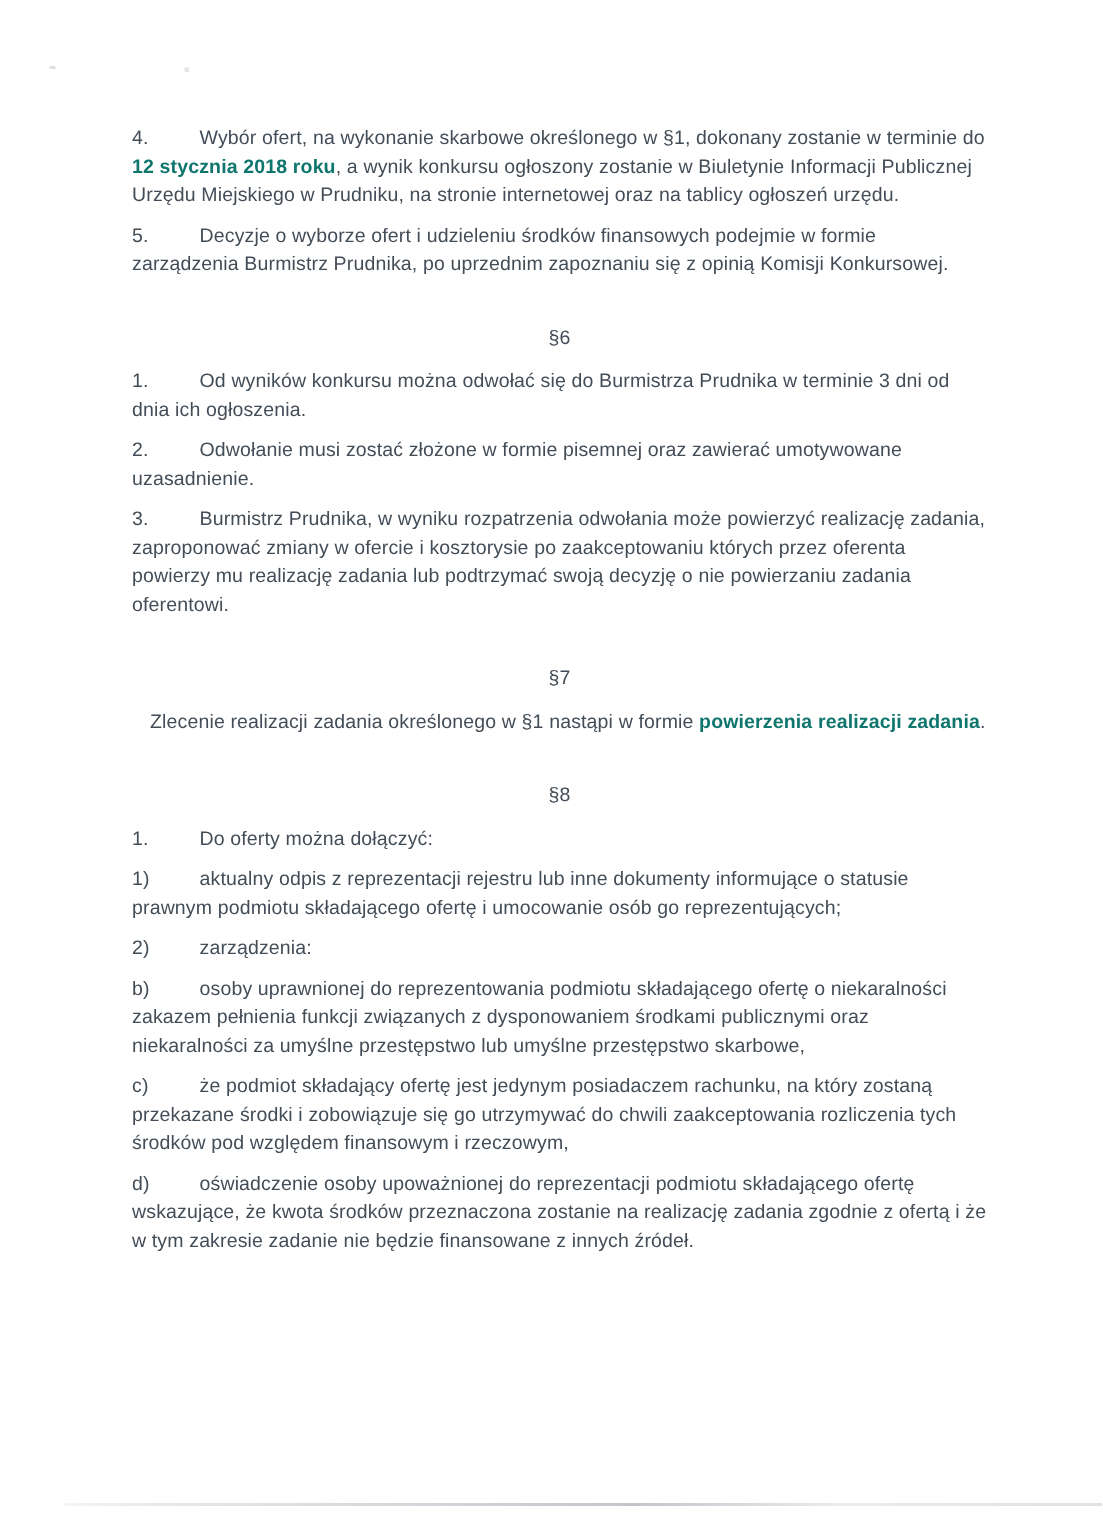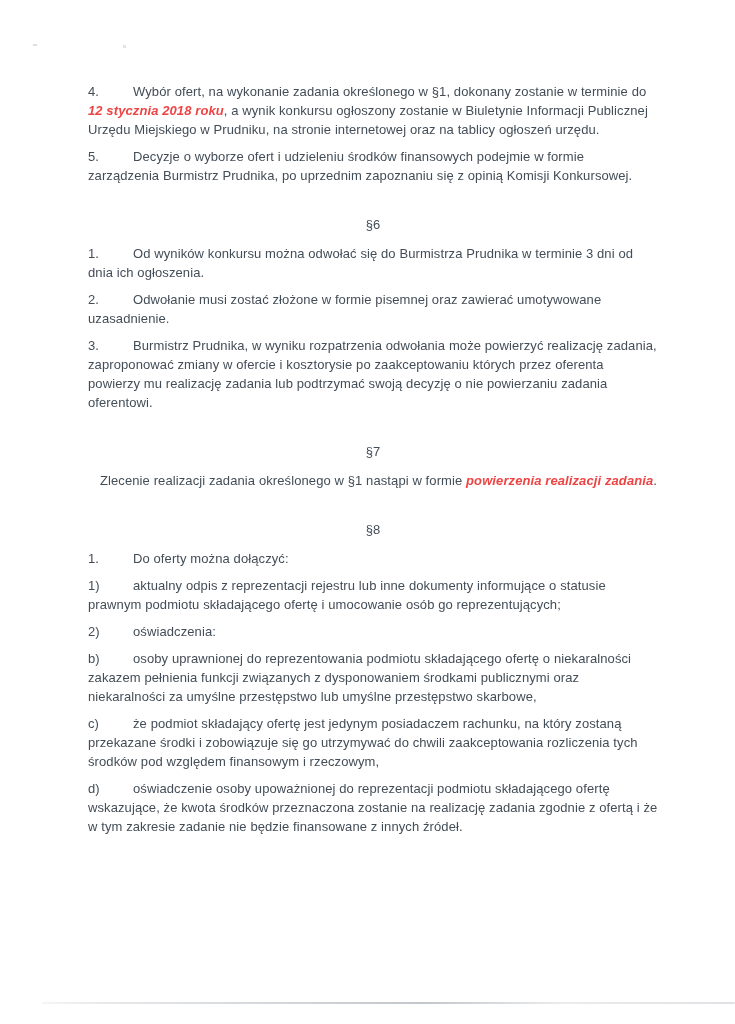--- a/index.html
+++ b/index.html
@@ -39,22 +39,21 @@
   }
   .para.indent {
     padding-left: 12px;
   }
   .section-heading {
     margin: 30px 0 10px 0;
     text-align: center;
   }
   .b {
     font-weight: bold;
-    color: #ef4444;
-    font-style: italic;
+    color: #0f766e;
   }
   
   .scan-edge-line {
     position: absolute;
     left: 42px;
     right: 0;
     top: 1002px;
     height: 2px;
     background: linear-gradient(90deg,
       rgba(150,158,166,0.10) 0%,
@@ -84,21 +83,21 @@
 </head>
 <body>
 
 <main class="page">
 
   <span class="scan-speck-1"></span>
   <span class="scan-speck-2"></span>
 
   <section class="content">
 
-    <p class="para"><span class="num">4.</span><span>Wybór ofert, na wykonanie zadania określonego w §1, dokonany zostanie w terminie do </span><span class="b">12 stycznia 2018 roku</span><span>, a wynik konkursu ogłoszony zostanie w Biuletynie Informacji Publicznej Urzędu Miejskiego w Prudniku, na stronie internetowej oraz na tablicy ogłoszeń urzędu.</span></p>
+    <p class="para"><span class="num">4.</span><span>Wybór ofert, na wykonanie skarbowe określonego w §1, dokonany zostanie w terminie do </span><span class="b">12 stycznia 2018 roku</span><span>, a wynik konkursu ogłoszony zostanie w Biuletynie Informacji Publicznej Urzędu Miejskiego w Prudniku, na stronie internetowej oraz na tablicy ogłoszeń urzędu.</span></p>
 
     <p class="para"><span class="num">5.</span><span>Decyzje o wyborze ofert i udzieleniu środków finansowych podejmie w formie zarządzenia Burmistrz Prudnika, po uprzednim zapoznaniu się z opinią Komisji Konkursowej.</span></p>
 
 
     <h2 class="section-heading" style="font-size:13px;font-weight:normal;">§6</h2>
 
     <p class="para"><span class="num">1.</span><span>Od wyników konkursu można odwołać się do Burmistrza Prudnika w terminie 3 dni od dnia ich ogłoszenia.</span></p>
 
     <p class="para"><span class="num">2.</span><span>Odwołanie musi zostać złożone w formie pisemnej oraz zawierać umotywowane uzasadnienie.</span></p>
 
@@ -107,21 +106,21 @@
     <h2 class="section-heading" style="font-size:13px;font-weight:normal;">§7</h2>
 
     <p class="para indent"><span>Zlecenie realizacji zadania określonego w §1 nastąpi w formie </span><span class="b">powierzenia realizacji zadania</span><span>.</span></p>
 
     <h2 class="section-heading" style="font-size:13px;font-weight:normal;">§8</h2>
 
     <p class="para"><span class="num">1.</span><span>Do oferty można dołączyć:</span></p>
 
     <p class="para"><span class="num">1)</span><span>aktualny odpis z reprezentacji rejestru lub inne dokumenty informujące o statusie prawnym podmiotu składającego ofertę i umocowanie osób go reprezentujących;</span></p>
 
-    <p class="para"><span class="num">2)</span><span>oświadczenia:</span></p>
+    <p class="para"><span class="num">2)</span><span>zarządzenia:</span></p>
 
 
     <p class="para"><span class="num">b)</span><span>osoby uprawnionej do reprezentowania podmiotu składającego ofertę o niekaralności zakazem pełnienia funkcji związanych z dysponowaniem środkami publicznymi oraz niekaralności za umyślne przestępstwo lub umyślne przestępstwo skarbowe,</span></p>
 
     <p class="para"><span class="num">c)</span><span>że podmiot składający ofertę jest jedynym posiadaczem rachunku, na który zostaną przekazane środki i zobowiązuje się go utrzymywać do chwili zaakceptowania rozliczenia tych środków pod względem finansowym i rzeczowym,</span></p>
 
     <p class="para"><span class="num">d)</span><span>oświadczenie osoby upoważnionej do reprezentacji podmiotu składającego ofertę wskazujące, że kwota środków przeznaczona zostanie na realizację zadania zgodnie z ofertą i że w tym zakresie zadanie nie będzie finansowane z innych źródeł.</span></p>
 
   </section>
 

